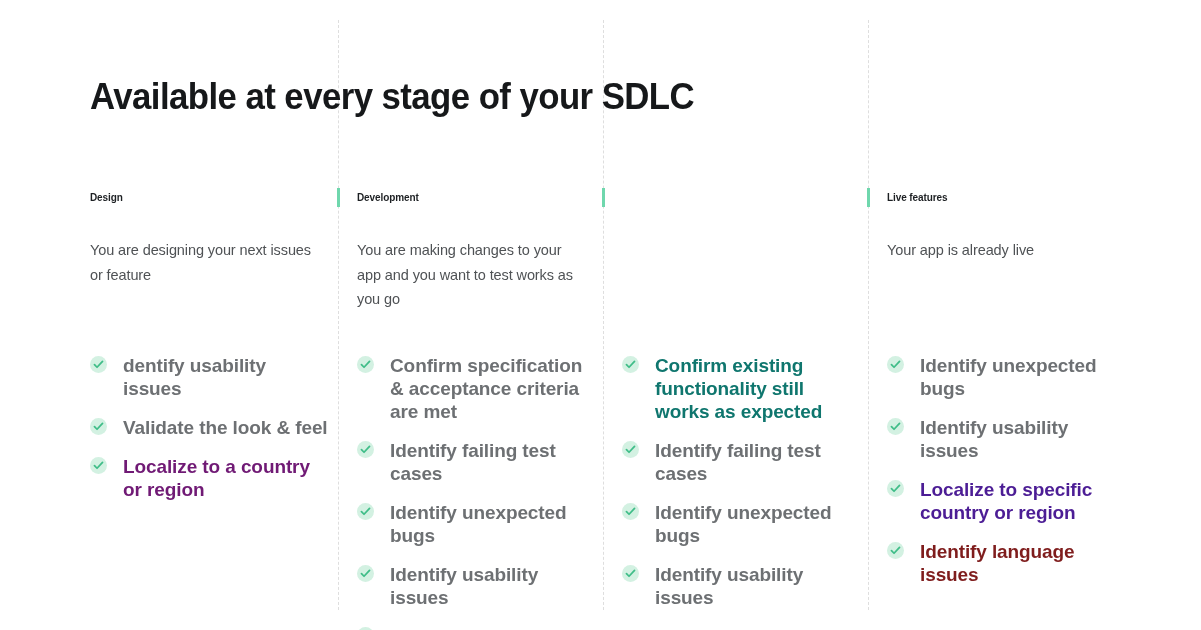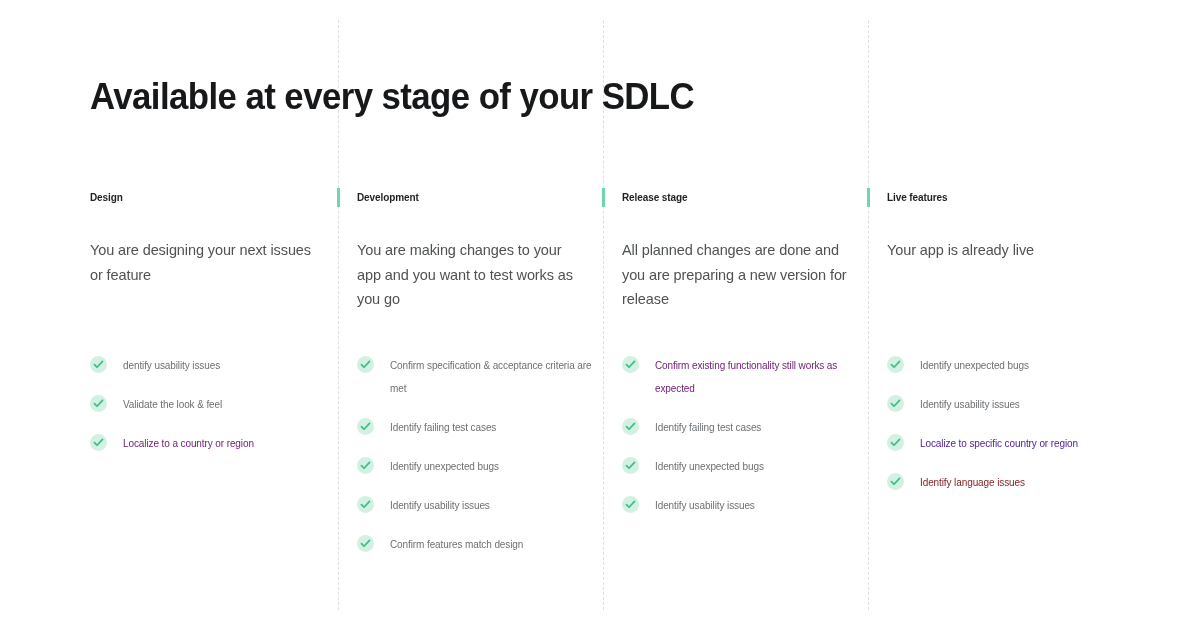--- a/index.html
+++ b/index.html
@@ -90,24 +90,25 @@
     top: 166px;
     left: 0;
     width: 238px;
     list-style: none;
   }
 
   .list-item {
     position: relative;
     padding-left: 33px;
     margin-bottom: 16px;
-    font-size: 10px;
+    font-size: 19px;
     line-height: 23px;
     color: #6d7073;
     letter-spacing: -0.1px;
+    font-weight: bold;
   }
   .list-item:last-child { margin-bottom: 0; }
 
   .check-icon {
     position: absolute;
     left: 0;
     top: 2px;
     width: 17px;
     height: 17px;
     border-radius: 50%;
@@ -185,24 +186,22 @@
             </span><span class="item-label">Identify usability issues</span></li>
           <li class="list-item" style="color: rgb(109, 112, 115);"><span class="check-icon" style="background: rgb(211, 241, 226);">
               <svg viewBox="0 0 12 12">
                 <path d="M1.6 6.2 L4.4 9 L10.4 2.6" fill="none" stroke="#3fbd88" stroke-width="1.9" stroke-linecap="round" stroke-linejoin="round"></path>
               </svg>
             </span><span class="item-label">Confirm features match design</span></li>
         </ul>
       </div>
       <div class="column col-2">
         <span class="col-accent" style="background: rgb(111, 215, 173);"></span>
-        <div class="col-head">Release stage</div>
-        <div class="col-desc" style="color: rgb(79, 82, 85);">All planned changes are done and you are preparing a new version for release</div>
-        <ul class="col-list">
-          <li class="list-item" style="color: #701a75;"><span class="check-icon" style="background: rgb(211, 241, 226);">
+        <ul class="col-list">
+          <li class="list-item" style="color: #0f766e;"><span class="check-icon" style="background: rgb(211, 241, 226);">
               <svg viewBox="0 0 12 12">
                 <path d="M1.6 6.2 L4.4 9 L10.4 2.6" fill="none" stroke="#3fbd88" stroke-width="1.9" stroke-linecap="round" stroke-linejoin="round"></path>
               </svg>
             </span><span class="item-label">Confirm existing functionality still works as expected</span></li>
           <li class="list-item" style="color: rgb(109, 112, 115);"><span class="check-icon" style="background: rgb(211, 241, 226);">
               <svg viewBox="0 0 12 12">
                 <path d="M1.6 6.2 L4.4 9 L10.4 2.6" fill="none" stroke="#3fbd88" stroke-width="1.9" stroke-linecap="round" stroke-linejoin="round"></path>
               </svg>
             </span><span class="item-label">Identify failing test cases</span></li>
           <li class="list-item" style="color: rgb(109, 112, 115);"><span class="check-icon" style="background: rgb(211, 241, 226);">

